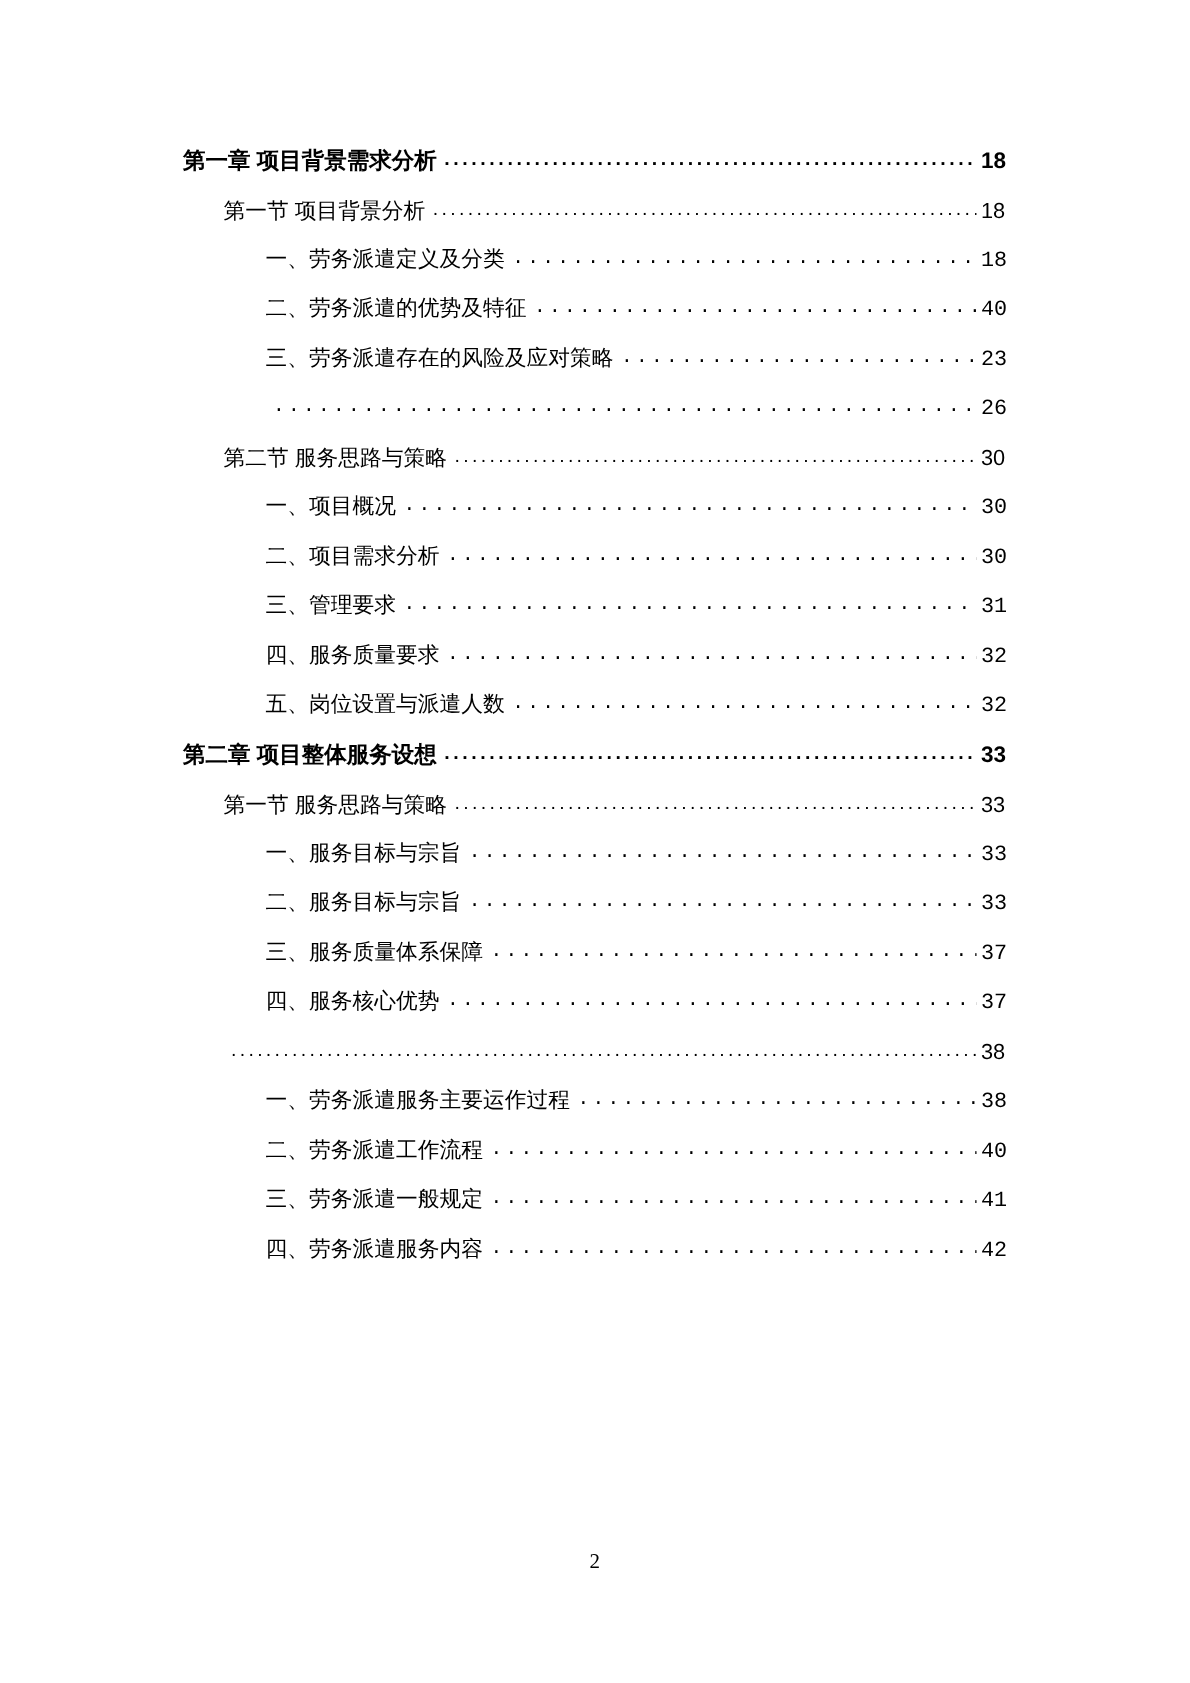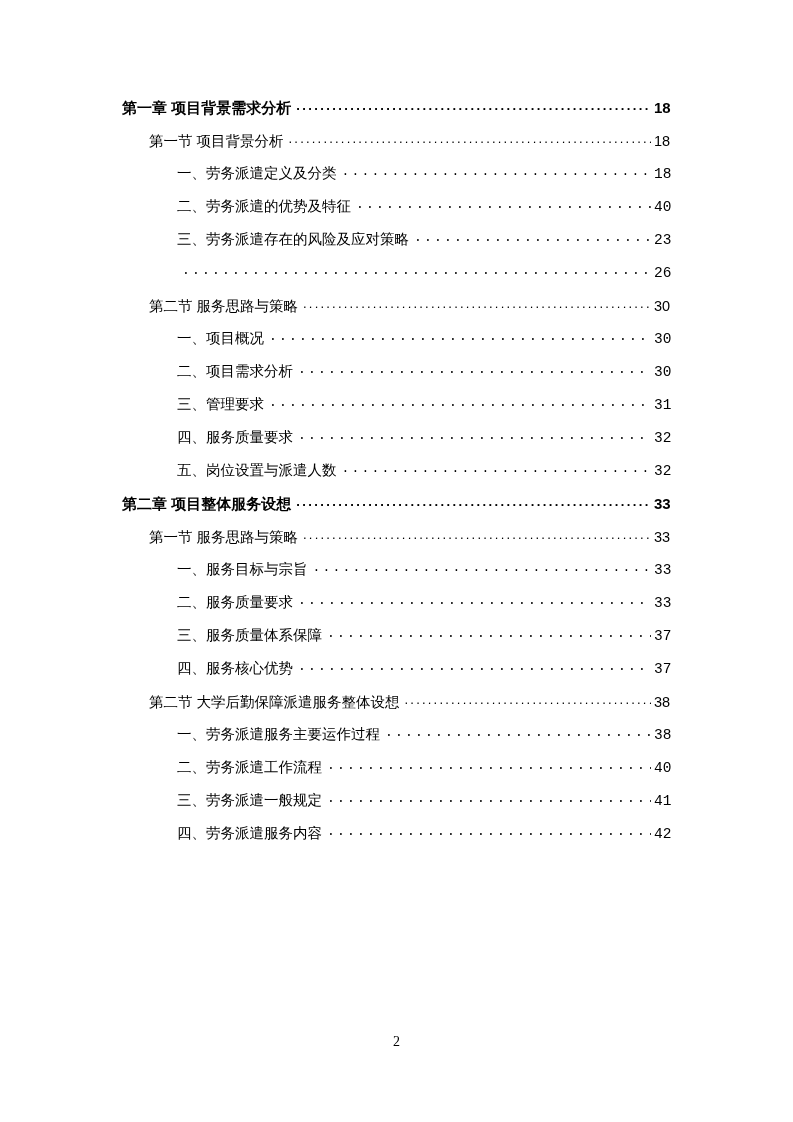--- a/index.html
+++ b/index.html
@@ -166,36 +166,35 @@
           <span class="label">第一节  服务思路与策略</span>
           <span class="leader">.........................................................................................</span>
           <span class="page-num">33</span>
         </li>
         <li class="toc-row lvl3">
           <span class="label">一、服务目标与宗旨</span>
           <span class="leader">.........................................................................................</span>
           <span class="page-num">33</span>
         </li>
         <li class="toc-row lvl3">
-          <span class="label">二、服务质量要求</span>
+          <span class="label">二、服务目标与宗旨</span>
           <span class="leader">.........................................................................................</span>
           <span class="page-num">33</span>
         </li>
         <li class="toc-row lvl3">
           <span class="label">三、服务质量体系保障</span>
           <span class="leader">.........................................................................................</span>
           <span class="page-num">37</span>
         </li>
         <li class="toc-row lvl3">
           <span class="label">四、服务核心优势</span>
           <span class="leader">.........................................................................................</span>
           <span class="page-num">37</span>
         </li>
         <li class="toc-row lvl2">
-          <span class="label">第二节  大学后勤保障派遣服务整体设想</span>
           <span class="leader">.........................................................................................</span>
           <span class="page-num">38</span>
         </li>
         <li class="toc-row lvl3">
           <span class="label">一、劳务派遣服务主要运作过程</span>
           <span class="leader">.........................................................................................</span>
           <span class="page-num">38</span>
         </li>
         <li class="toc-row lvl3">
           <span class="label">二、劳务派遣工作流程</span>

